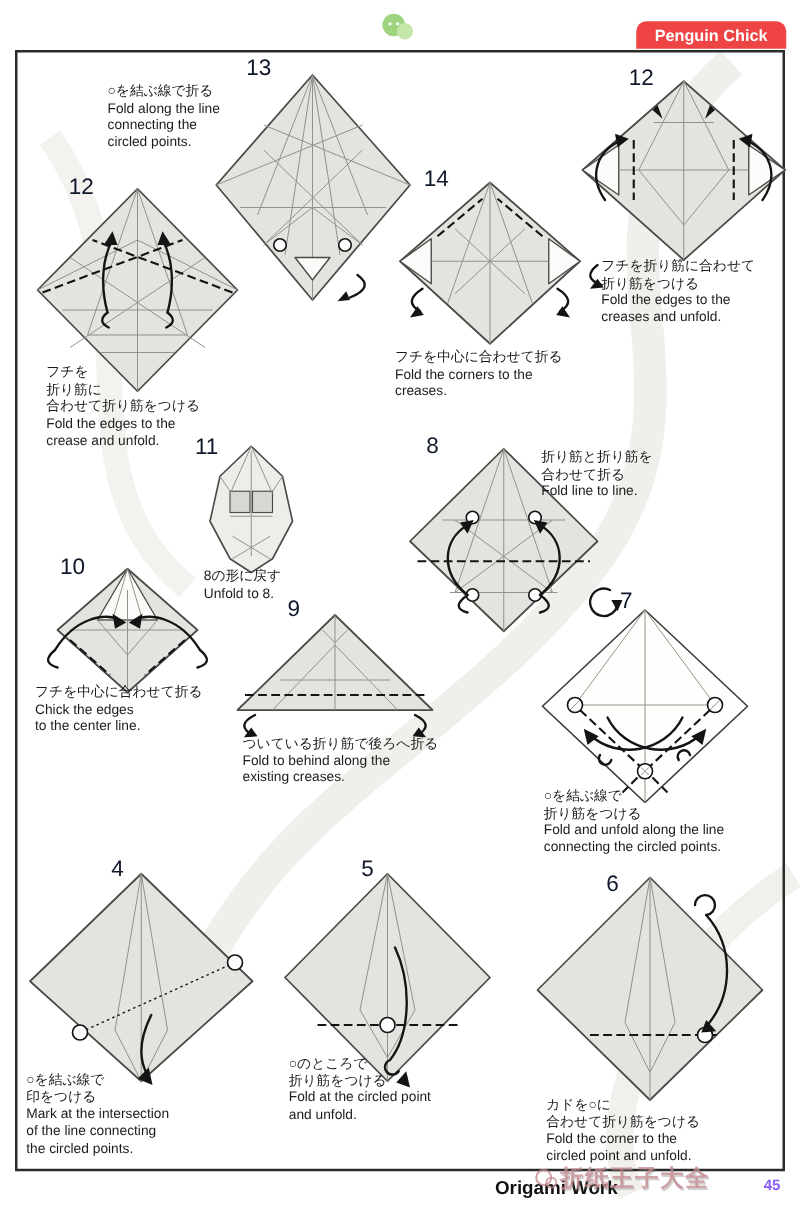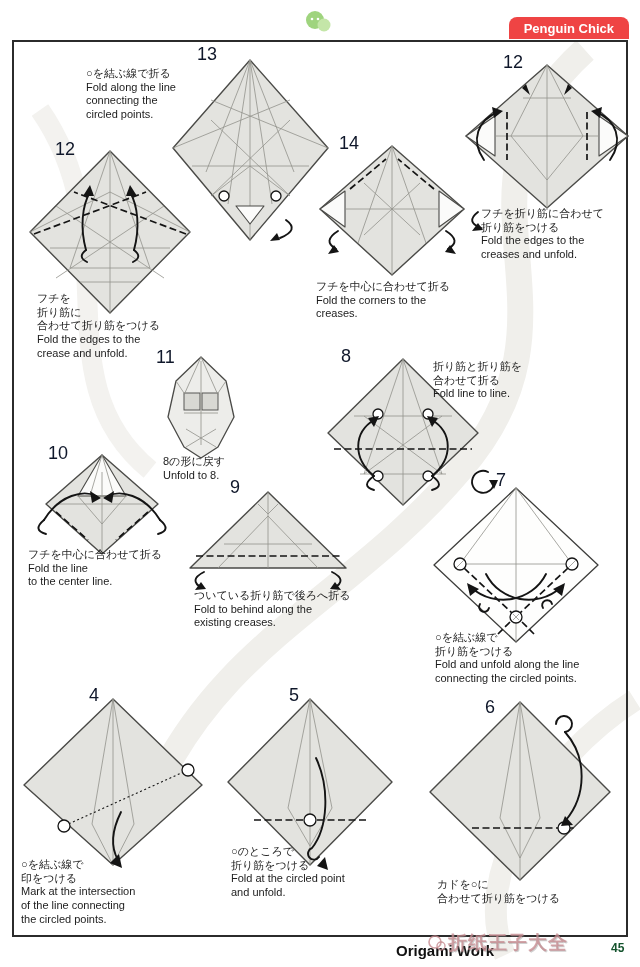--- a/index.html
+++ b/index.html
@@ -26,21 +26,21 @@
   .white{fill:#fbfbfa;stroke:#4a4a47;stroke-width:1.1;stroke-linejoin:round;}
   .band{fill:#d8d8d3;stroke:#4a4a47;stroke-width:0.9;}
   .cr{stroke:#92928b;stroke-width:0.8;fill:none;}
   .vd{stroke:#141414;stroke-width:1.7;stroke-dasharray:7 3.5;fill:none;}
   .dt{stroke:#141414;stroke-width:1.1;stroke-dasharray:2 2.6;fill:none;}
   .ar{stroke:#141414;stroke-width:1.9;fill:none;stroke-linecap:round;}
   .arf{fill:#141414;stroke:none;}
   .ci{fill:#ffffff;stroke:#141414;stroke-width:1.3;}
   
   .foot-left{position:absolute;left:396px;top:942px;z-index:4;font-weight:bold;font-size:15px;color:#111;}
-  .foot-page{position:absolute;left:611px;top:941px;z-index:4;font-weight:bold;font-size:12px;color:#14532d;}
+  .foot-page{position:absolute;left:611px;top:941px;z-index:4;font-weight:bold;font-size:12px;color:#8b5cf6;}
   .wm-text{position:absolute;left:428px;top:930px;z-index:5;font-size:19px;font-weight:bold;
            color:rgba(197,138,143,0.78);letter-spacing:1px;text-shadow:1px 1px 0 rgba(120,120,120,0.35);}
   .wm-text svg{vertical-align:-3px;margin-right:2px;}
 </style>
 </head>
 <body>
 
 <svg class="wm-arcs" width="640" height="967">
   <path d="M585,50 C430,190 600,310 460,470 C350,600 220,640 150,800" stroke="#f0efeb" stroke-width="26" fill="none"></path>
   <path d="M40,110 C130,240 40,380 150,470" stroke="#f3f2ef" stroke-width="20" fill="none"></path>
@@ -99,21 +99,21 @@
   <div class="jp">8の形に戻す</div>
   <div class="en">Unfold to 8.</div>
 </div>
 <div class="note" style="left:433px;top:360px;width:128px">
   <div class="jp">折り筋と折り筋を
 合わせて折る</div>
   <div class="en">Fold line to line.</div>
 </div>
 <div class="note" style="left:28px;top:548px;width:152px">
   <div class="jp">フチを中心に合わせて折る</div>
-  <div class="en">Fold the line
+  <div class="en">Chick the edges
 to the center line.</div>
 </div>
 <div class="note" style="left:194px;top:589px;width:178px">
   <div class="jp">ついている折り筋で後ろへ折る</div>
   <div class="en">Fold to behind along the
 existing creases.</div>
 </div>
 <div class="note" style="left:435px;top:631px;width:196px">
   <div class="jp">○を結ぶ線で
 折り筋をつける</div>
@@ -129,20 +129,22 @@
 </div>
 <div class="note" style="left:231px;top:845px;width:162px">
   <div class="jp">○のところで
 折り筋をつける</div>
   <div class="en">Fold at the circled point
 and unfold.</div>
 </div>
 <div class="note" style="left:437px;top:878px;width:178px">
   <div class="jp">カドを○に
 合わせて折り筋をつける</div>
+  <div class="en">Fold the corner to the
+circled point and unfold.</div>
 </div>
 
 <svg class="diag" style="left:168px;top:56px" width="165" height="190" viewBox="0 0 165 190">
   <polygon class="paper" points="82,4 160,92 82,184 5,92"></polygon>
   <path class="cr" d="M82,4 L38,116 M82,4 L60,148 M82,4 L104,148 M82,4 L126,116 M82,4 L82,184 M5,92 L122,44 M160,92 L43,44 M24,110 L141,110 M43,64 L122,140 M122,64 L43,140 M43,140 L82,110 L122,140"></path>
   <polygon class="white" points="68,150 96,150 82,168"></polygon>
   <circle class="ci" cx="56" cy="140" r="5"></circle>
     <circle class="ci" cx="108" cy="140" r="5"></circle>
   <path class="ar" d="M118,164 q14,10 -6,18"></path>
   <polygon class="arf" points="112,184 102,185 109,177"></polygon>

